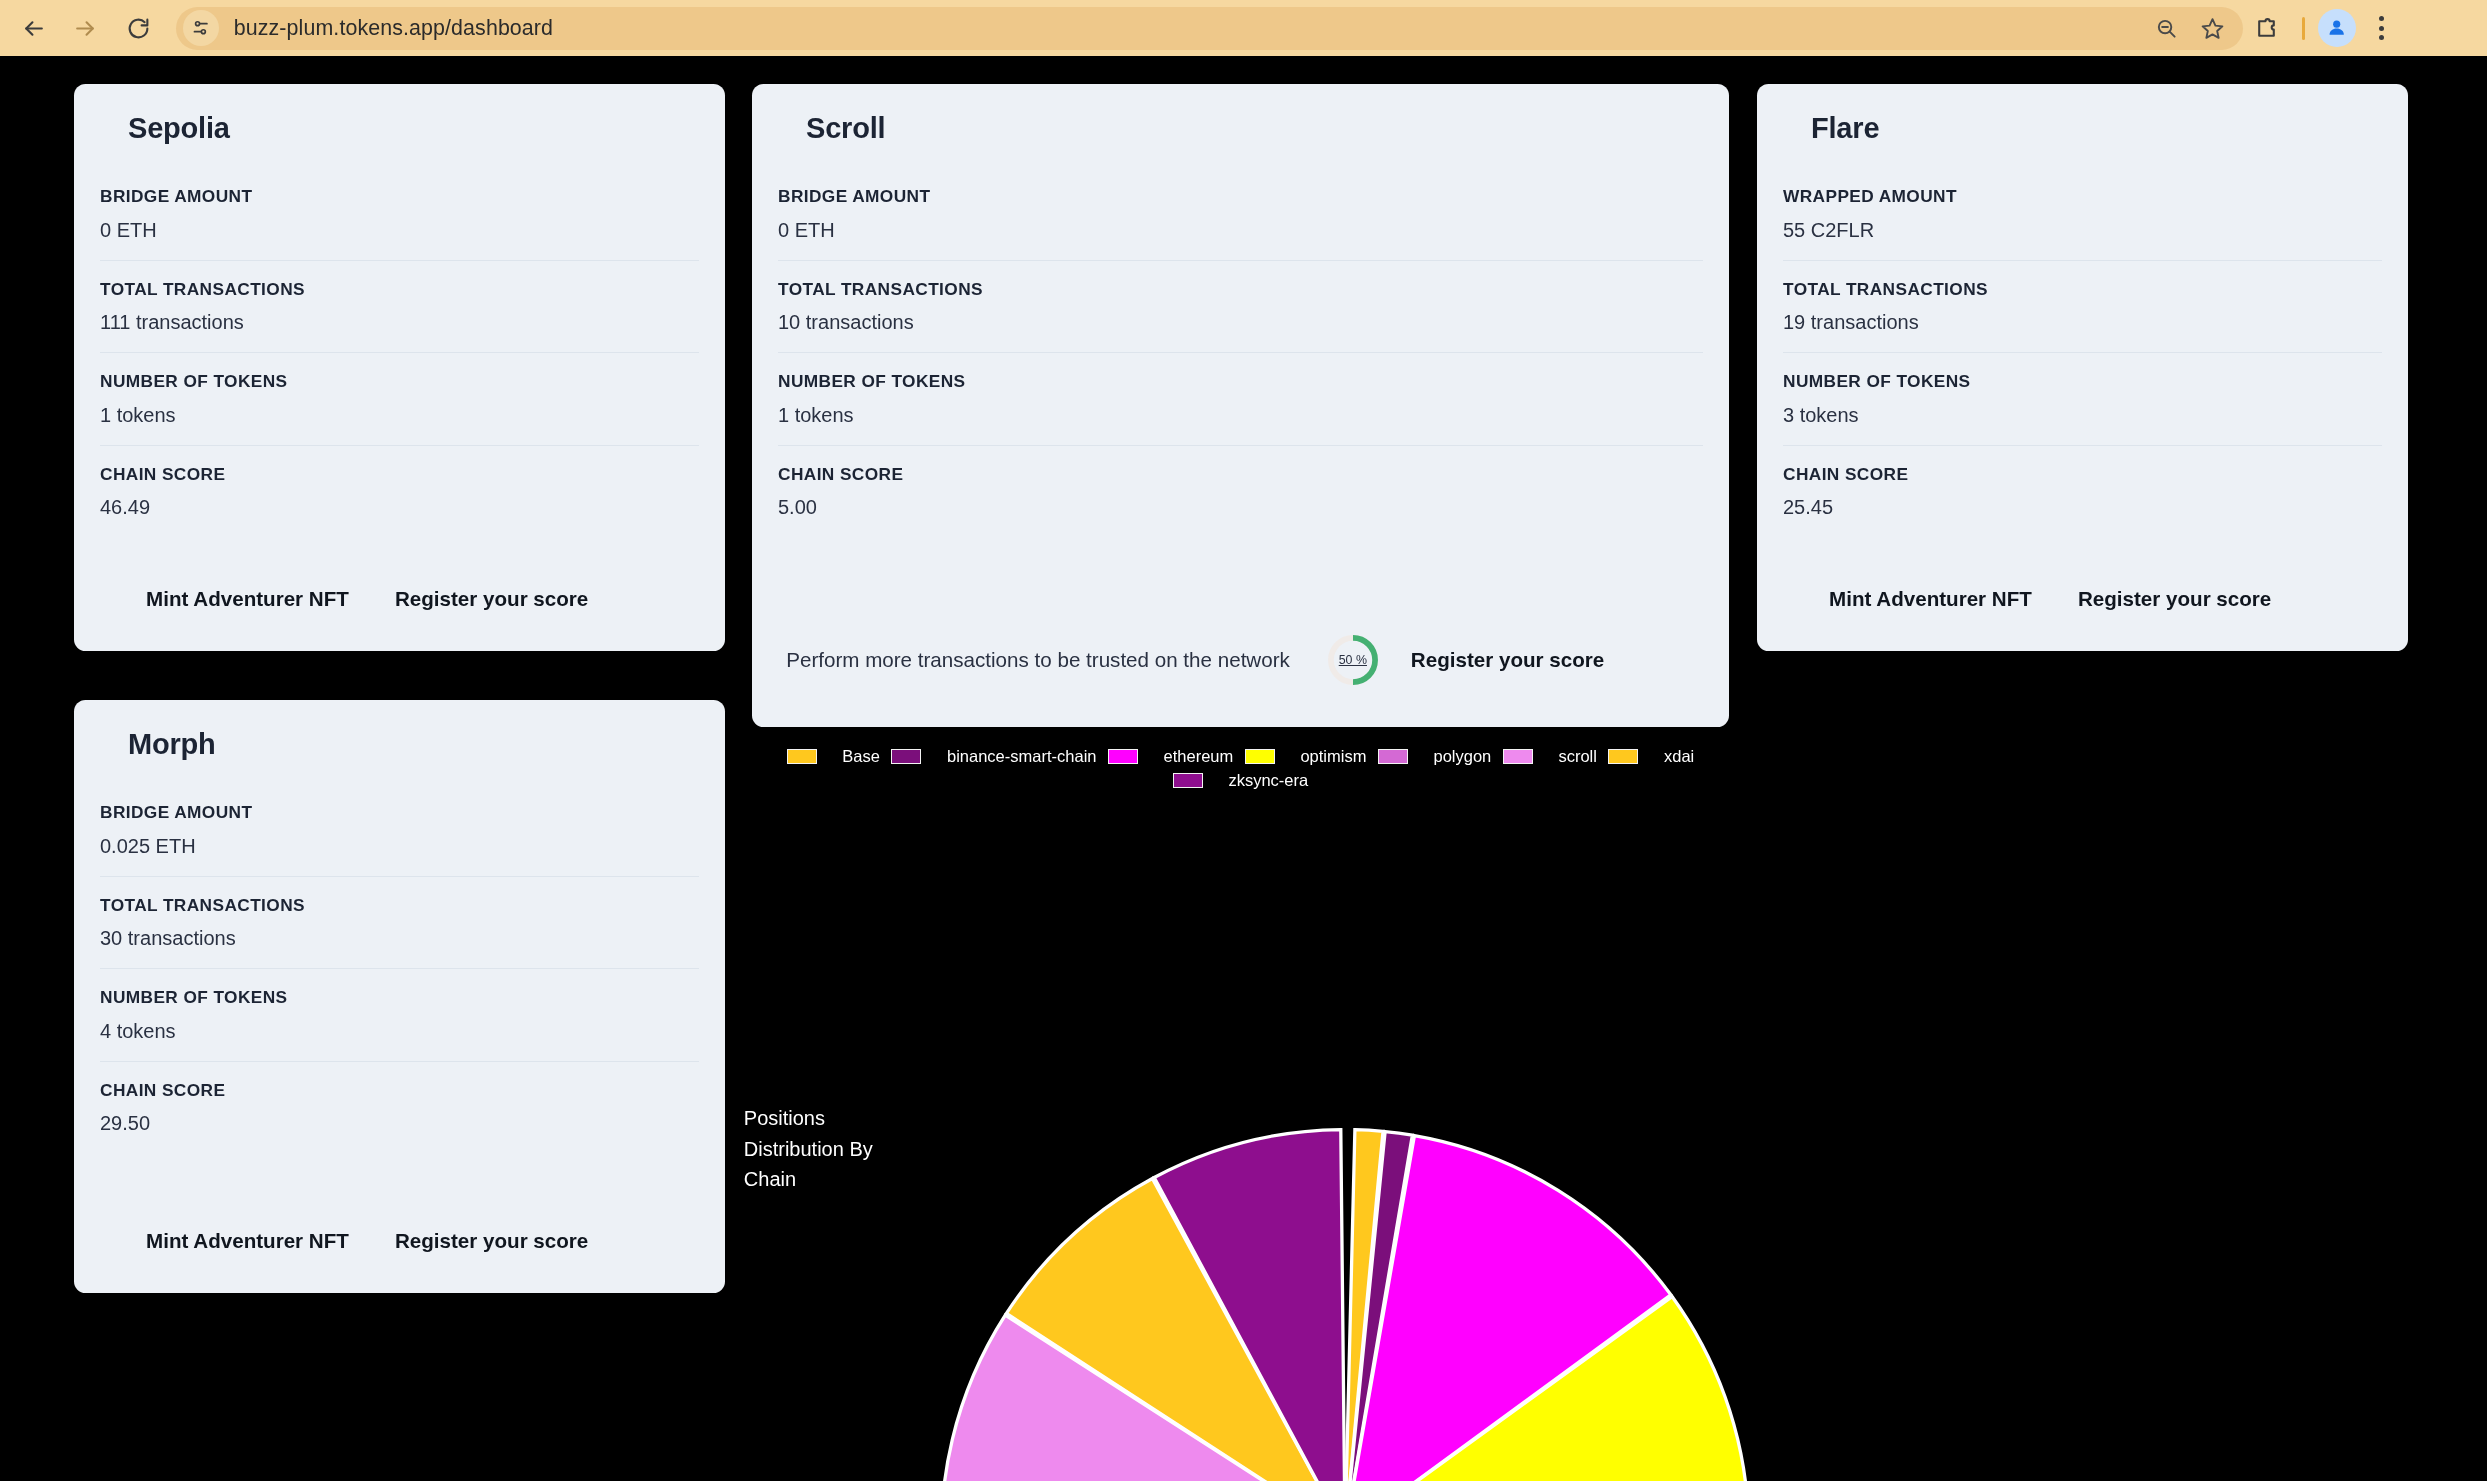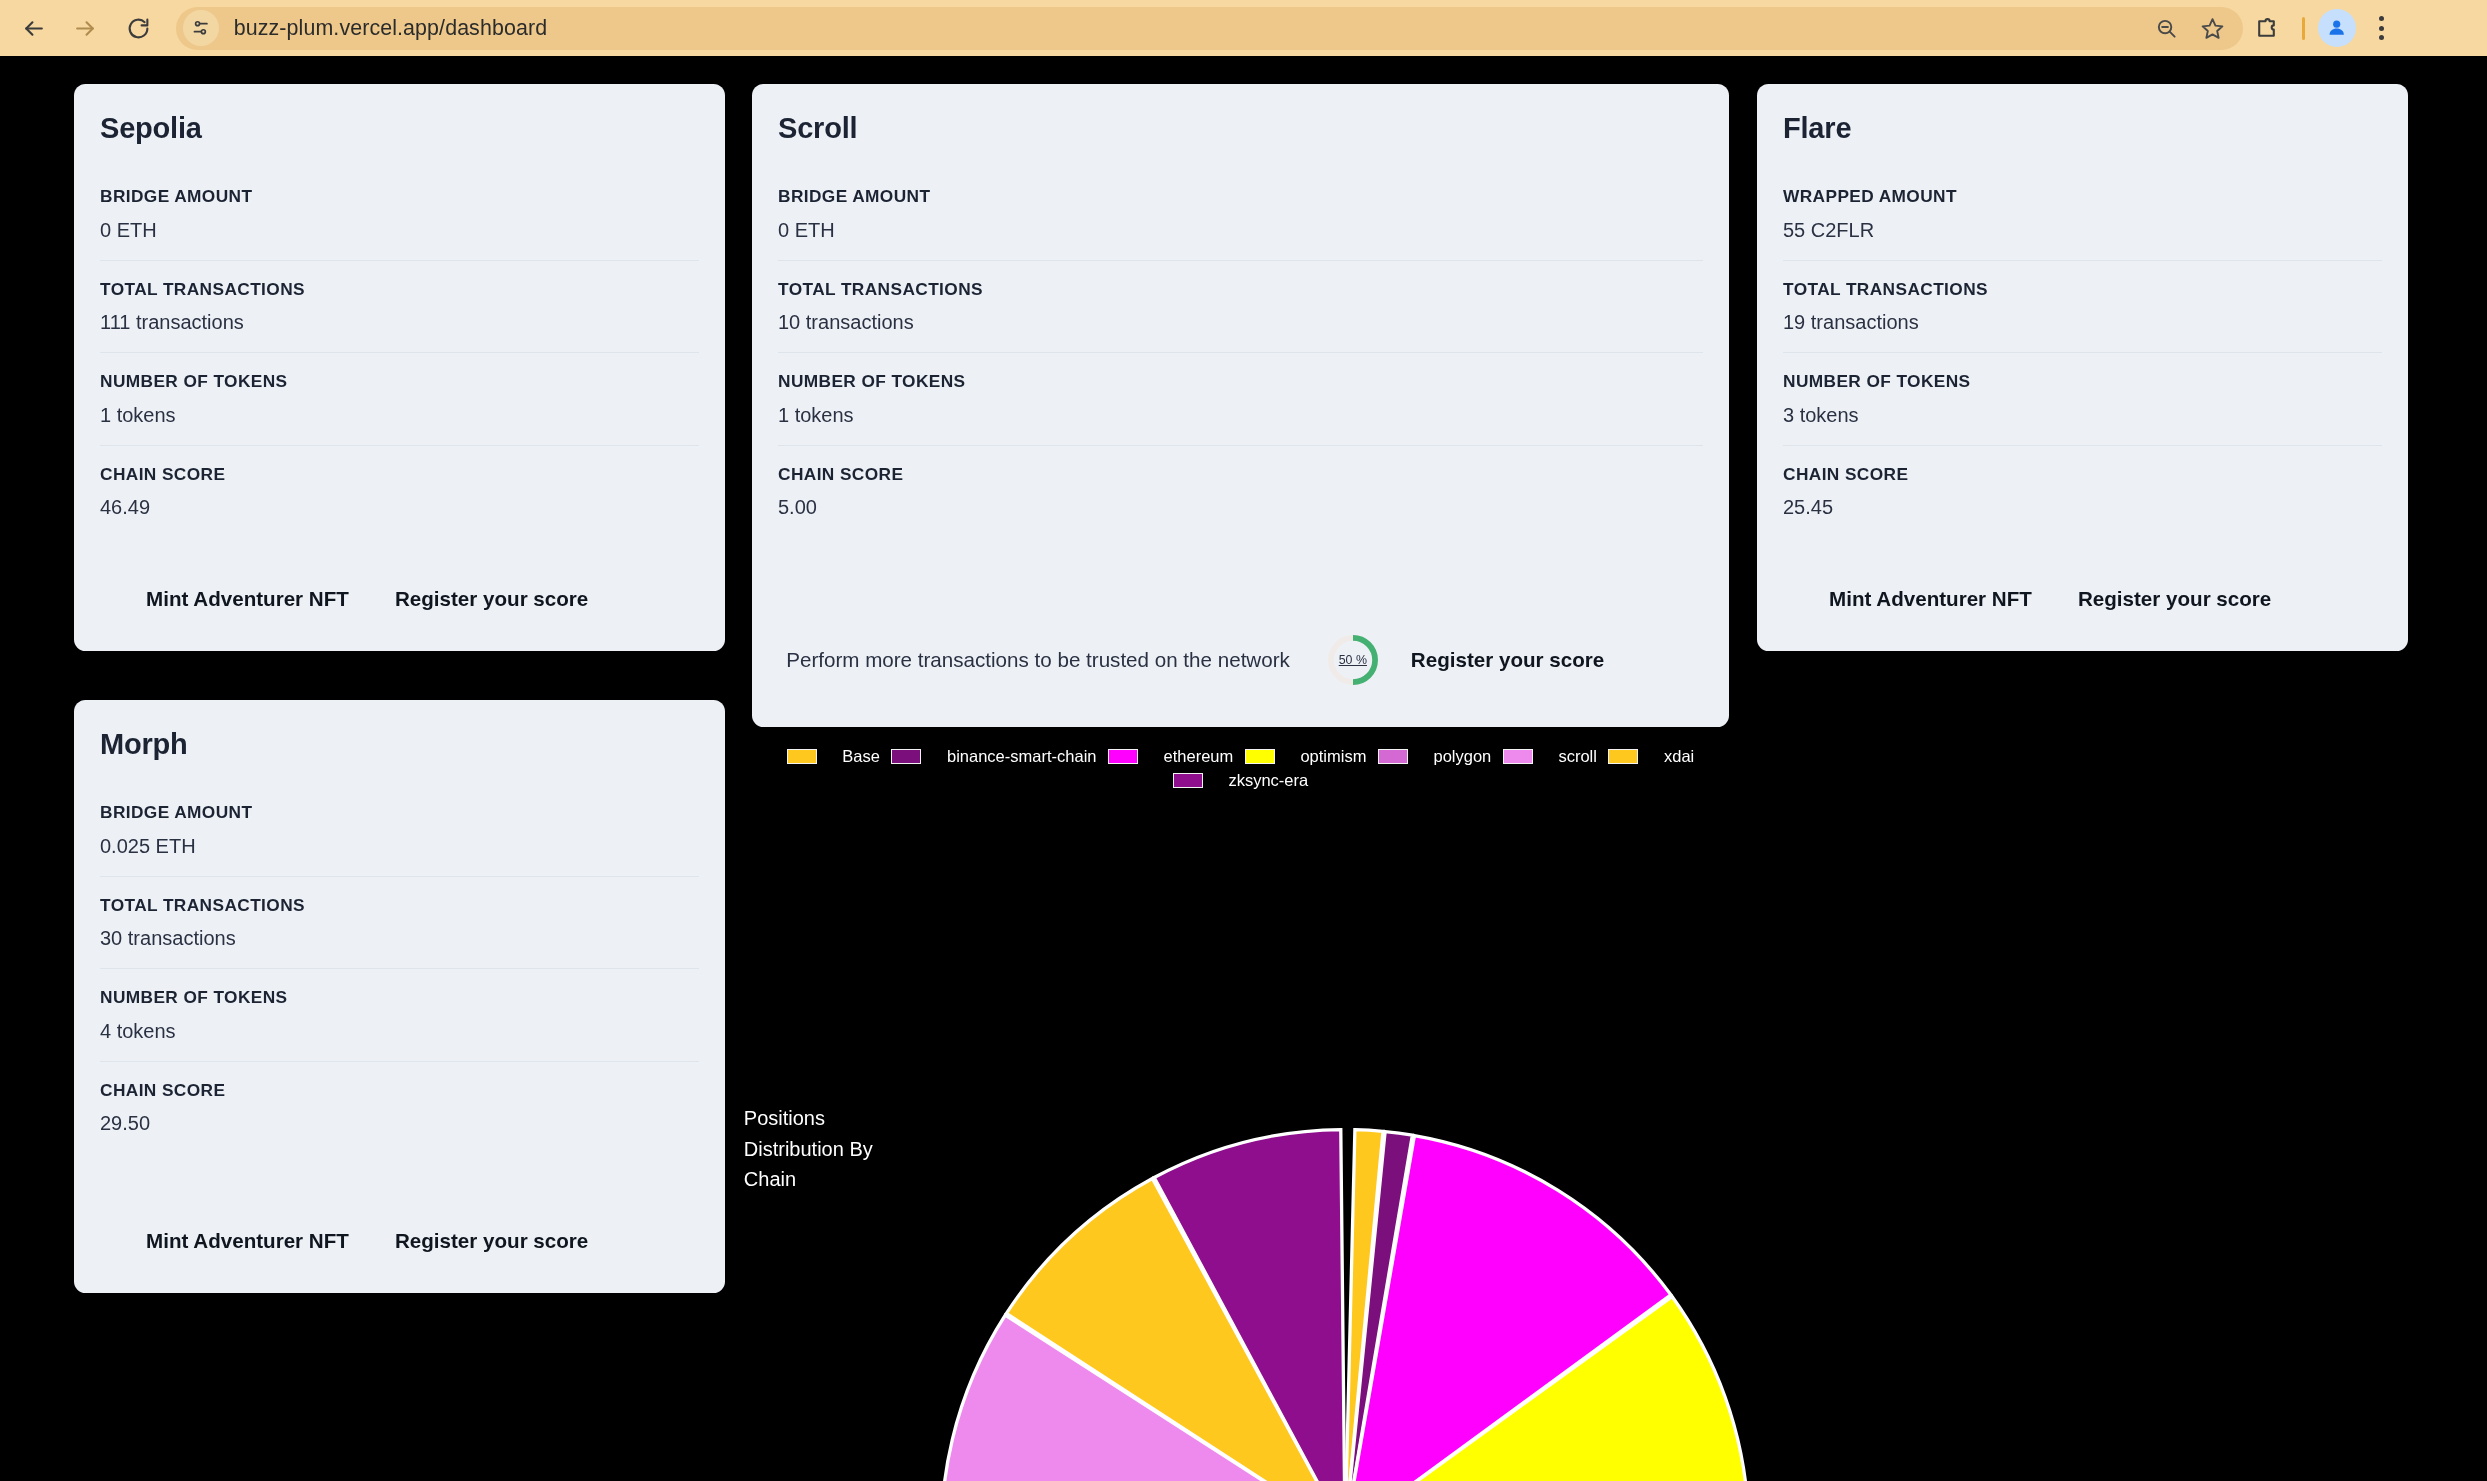--- a/index.html
+++ b/index.html
@@ -99,20 +99,21 @@
   #card-sepolia { left: 74px;  top: 28px;  width: 651px;  height: 567px; }
   #card-scroll  { left: 752px; top: 28px;  width: 977px; height: 643px; }
   #card-flare   { left: 1757px;top: 28px;  width: 651px;  height: 567px; }
   #card-morph   { left: 74px;  top: 644px; width: 651px;  height: 593px; }
 
   .card-title {
     font-size: 29px; font-weight: bold;
     color: #1c2434;
     letter-spacing: -0.2px;
     margin-bottom: 41px;
+    margin-left: 28px;
   }
   .stat-row { padding-bottom: 18px; }
   .stat-row + .stat-row { border-top: 0.8px solid #dde4ec; padding-top: 18px; }
   .stat-label {
     font-size: 17.3px; font-weight: bold;
     color: #1c2434;
     letter-spacing: 0.4px;
     margin-bottom: 11.5px;
   }
   .stat-value {
@@ -225,21 +226,21 @@
 
   <div id="omnibox">
     <div id="site-info-chip">
       <svg width="21.4" height="21.4" viewBox="0 0 24 24" fill="none" stroke="#3c3c3c" stroke-width="1.9" stroke-linecap="round">
         <circle cx="8.5" cy="7.5" r="2.2"></circle>
           <line x1="11.5" y1="7.5" x2="19" y2="7.5"></line>
         <circle cx="15" cy="16.5" r="2.2"></circle>
           <line x1="5" y1="16.5" x2="12.3" y2="16.5"></line>
       </svg>
     </div>
-    <span id="omnibox-url">buzz-plum.vercel.app/dashboard</span>
+    <span id="omnibox-url">buzz-plum.tokens.app/dashboard</span>
 
     <div class="nav-btn" id="omni-zoom-btn">
       <svg width="23" height="23" viewBox="0 0 24 24" fill="none" stroke="#4a4a4a" stroke-width="2" stroke-linecap="round">
         <circle cx="10.5" cy="10.5" r="6.5"></circle>
           <line x1="15.3" y1="15.3" x2="20.5" y2="20.5"></line>
         <line x1="7.5" y1="10.5" x2="13.5" y2="10.5"></line>
       </svg>
     </div>
 
     <div class="nav-btn" id="omni-star-btn">

